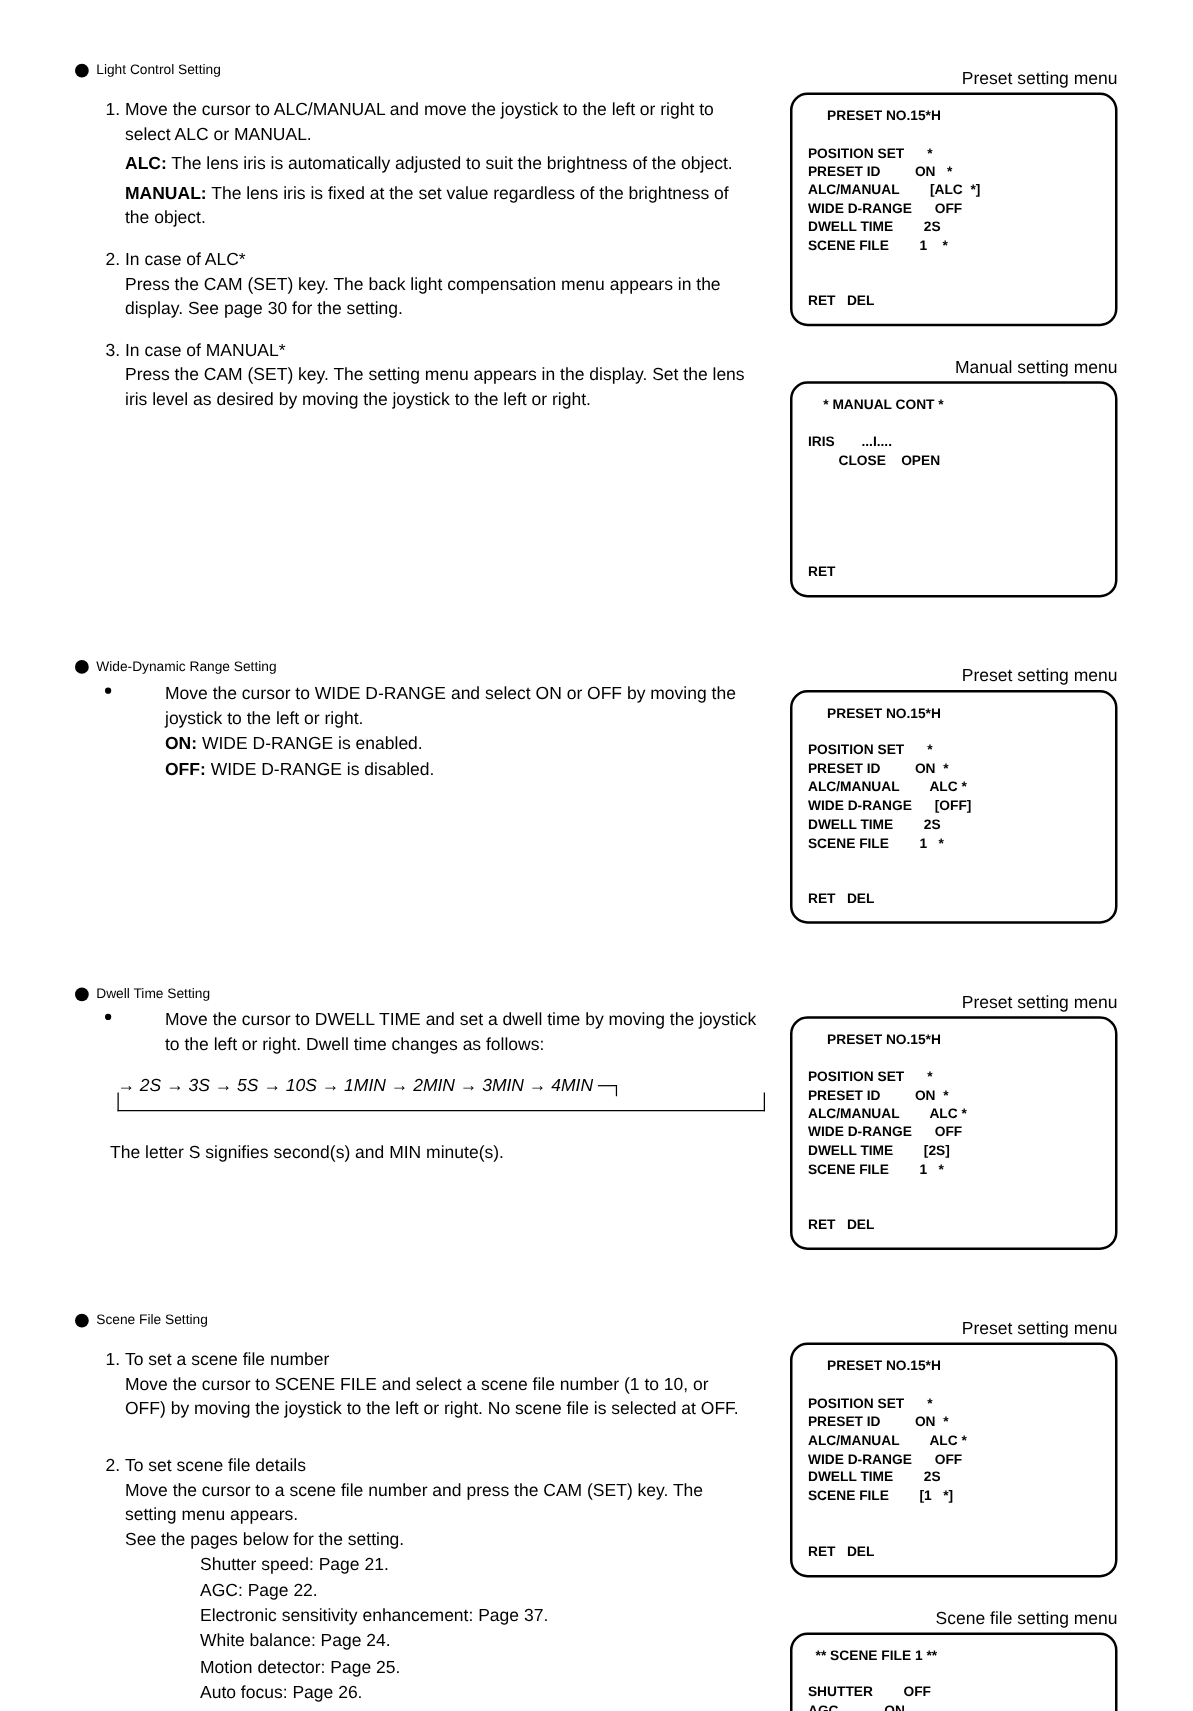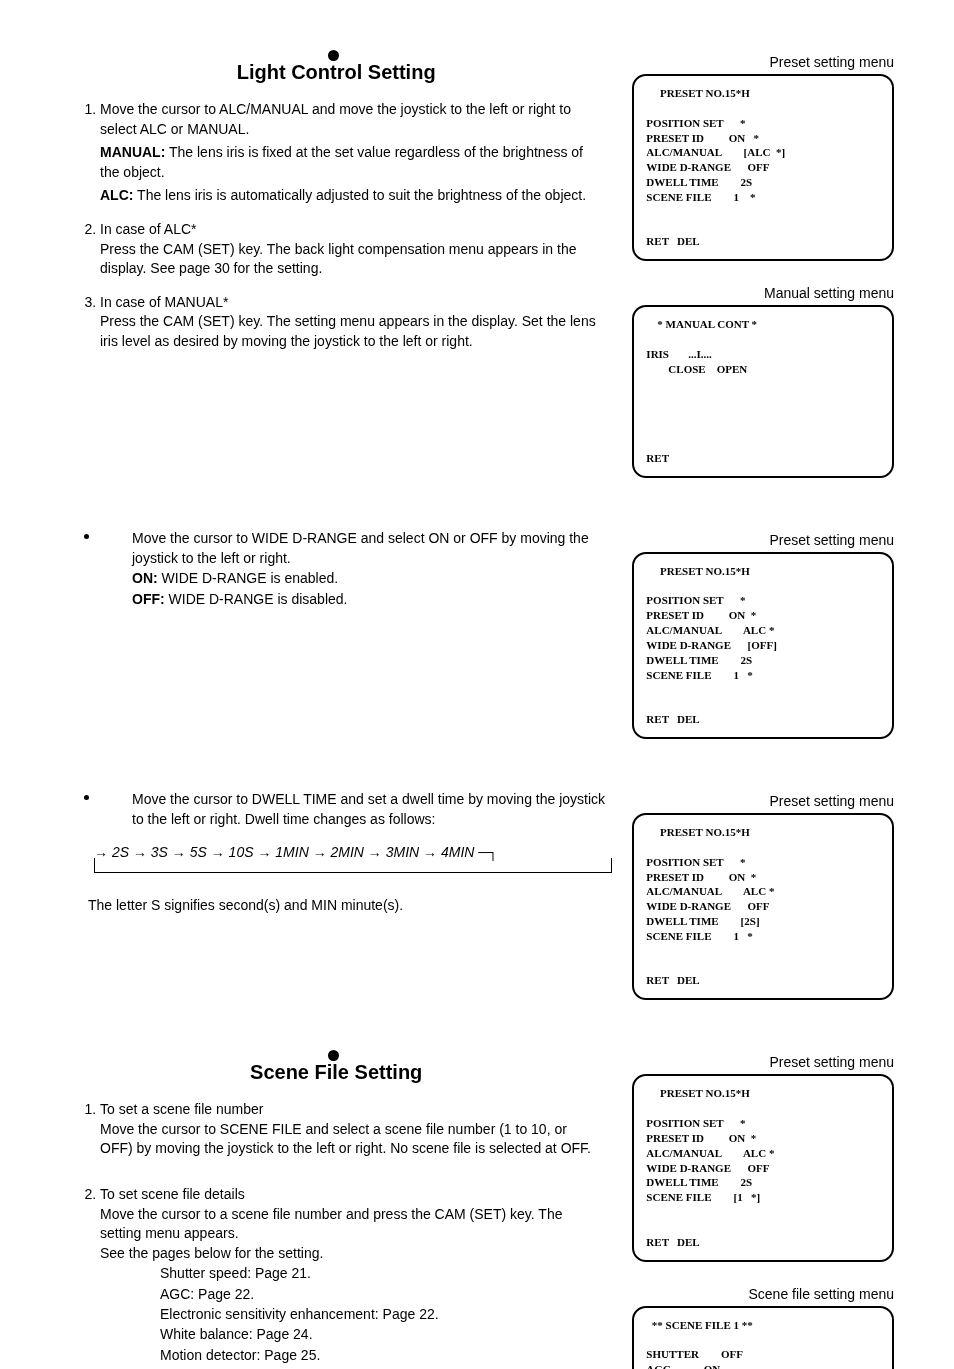--- a/index.html
+++ b/index.html
@@ -22,26 +22,25 @@
   }
   .left-col {
     width: 590px;
     padding-right: 20px;
     box-sizing: border-box;
   }
   .right-col {
     width: 270px;
   }
   h2 {
-    font-size: 20px;
-    font-weight: bold;
+    font-size: 11px;
+    font-weight: normal;
     margin: 0 0 4px 0;
     display: flex;
     align-items: center;
-    flex-direction: column;
   }
   .bullet {
     display: inline-block;
     width: 11px;
     height: 11px;
     background: #000;
     border-radius: 50%;
     margin-right: 6px;
     flex-shrink: 0;
   }
@@ -68,21 +67,21 @@
     padding-left: 24px;
     line-height: 1.45;
     margin-bottom: 14px;
     gap: 35px;
   }
   .def-line { margin-top: 4px; }
   .mono-box {
     border: 2px solid #000;
     border-radius: 12px;
     padding: 10px 12px 10px 12px;
-    font-family: Liberation Serif, serif;
+    font-family: Liberation Sans, sans-serif;
     font-weight: bold;
     font-size: 11px;
     line-height: 1.35;
     margin: 4px 0 20px 0;
     white-space: pre;
     box-shadow: 2px 3px 0 -1px #000 inset, -1px -1px 0 0 #000 inset;
     box-shadow: none;
   }
   .mono-box {
     border: 2px solid #000;
@@ -109,24 +108,24 @@
   <div class="section">
     <div class="left-col">
       <h2>
         <span class="bullet"></span>
         <span>Light Control Setting</span>
       </h2>
       <ol>
         <li>
           <span>Move the cursor to ALC/MANUAL and move the joystick to the left or right to select ALC or MANUAL.</span>
           <div class="def-line">
-            <b>MANUAL:</b><span> The lens iris is fixed at the set value regardless of the brightness of the object.</span>
+            <b>ALC:</b><span> The lens iris is automatically adjusted to suit the brightness of the object.</span>
           </div>
           <div class="def-line">
-            <b>ALC:</b><span> The lens iris is automatically adjusted to suit the brightness of the object.</span>
+            <b>MANUAL:</b><span> The lens iris is fixed at the set value regardless of the brightness of the object.</span>
           </div>
         </li>
         <li>
           <span>In case of ALC*</span><br>
           <span>Press the CAM (SET) key. The back light compensation menu appears in the display. See page 30 for the setting.</span>
         </li>
         <li>
           <span>In case of MANUAL*</span><br>
           <span>Press the CAM (SET) key. The setting menu appears in the display. Set the lens iris level as desired by moving the joystick to the left or right.</span>
         </li>
@@ -154,20 +153,24 @@
 
 
 
 
 RET</div>
     </div>
   </div>
 
   <div class="section">
     <div class="left-col">
+      <h2>
+        <span class="bullet"></span>
+        <span>Wide-Dynamic Range Setting</span>
+      </h2>
       <div class="sub-item">
         <span class="small-bullet"></span>
         <div>
           <span>Move the cursor to WIDE D-RANGE and select ON or OFF by moving the joystick to the left or right.</span><br>
           <b>ON:</b><span> WIDE D-RANGE is enabled.</span><br>
           <b>OFF:</b><span> WIDE D-RANGE is disabled.</span>
         </div>
       </div>
     </div>
     <div class="right-col">
@@ -181,20 +184,24 @@
 DWELL TIME        2S
 SCENE FILE        1   *
 
 
 RET   DEL</div>
     </div>
   </div>
 
   <div class="section">
     <div class="left-col">
+      <h2>
+        <span class="bullet"></span>
+        <span>Dwell Time Setting</span>
+      </h2>
       <div class="sub-item">
         <span class="small-bullet"></span>
         <div>
           <span>Move the cursor to DWELL TIME and set a dwell time by moving the joystick to the left or right. Dwell time changes as follows:</span>
         </div>
       </div>
       <div class="seq-line">
         <span style="font-family:Arial;">→ 2S → 3S → 5S → 10S → 1MIN → 2MIN → 3MIN → 4MIN ─┐</span>
         <div style="border:1px solid #000;border-top:none;height:14px;margin-top:-2px;"></div>
       </div>
@@ -227,21 +234,21 @@
           <span>To set a scene file number</span><br>
           <span>Move the cursor to SCENE FILE and select a scene file number (1 to 10, or OFF) by moving the joystick to the left or right. No scene file is selected at OFF.</span>
         </li>
         <li style="margin-top:26px;">
           <span>To set scene file details</span><br>
           <span>Move the cursor to a scene file number and press the CAM (SET) key. The setting menu appears.</span><br>
           <span>See the pages below for the setting.</span>
           <div class="pglist">
             <div>Shutter speed: Page 21.</div>
             <div>AGC: Page 22.</div>
-            <div>Electronic sensitivity enhancement: Page 22.</div>
+            <div>Electronic sensitivity enhancement: Page 37.</div>
             <div>White balance: Page 24.</div>
             <div>Motion detector: Page 25.</div>
             <div>Auto focus: Page 26.</div>
           </div>
         </li>
       </ol>
     </div>
     <div class="right-col">
       <div class="menu-caption">Preset setting menu</div>
       <div class="mono-box">     PRESET NO.15*H

